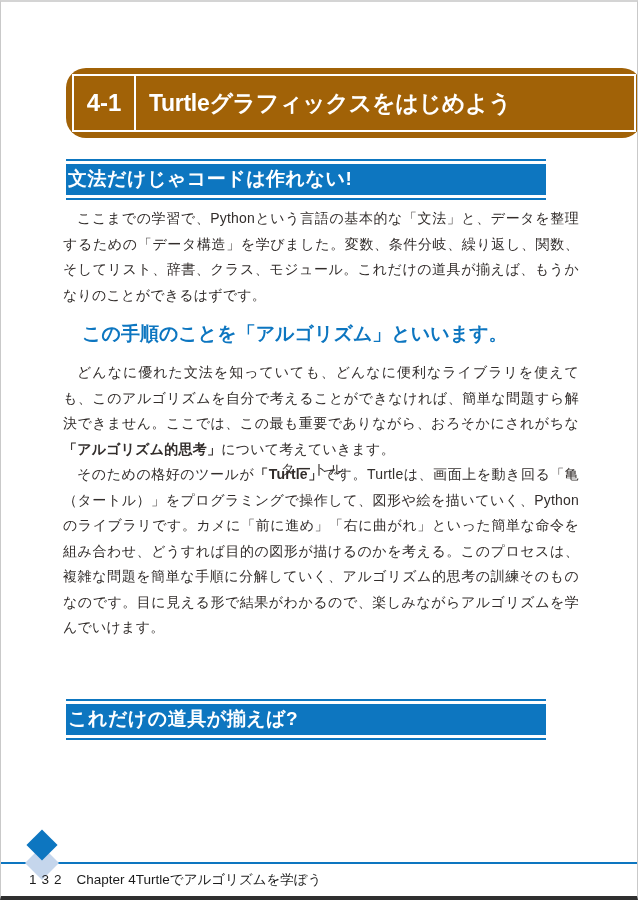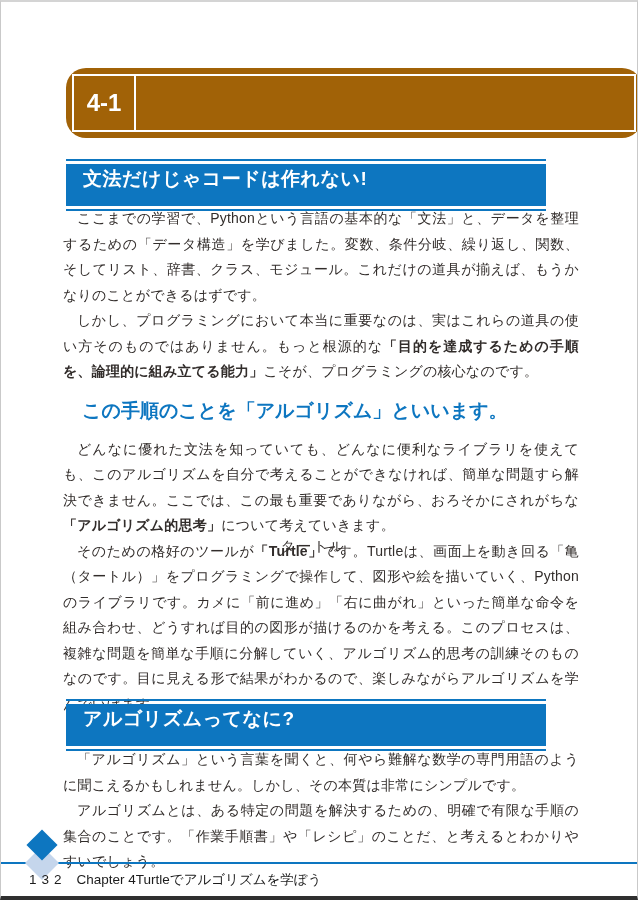--- a/index.html
+++ b/index.html
@@ -25,21 +25,21 @@
   }
 
   
   .sec-head {
     position:absolute; left:65px; width:480px;
     border-top:2px solid #0d76c0; border-bottom:2px solid #0d76c0;
     padding:3px 0;
   }
   .sec-head-bar {
     background:#0d76c0; color:#ffffff; font-weight:bold; font-size:19px;
-    height:42px; line-height:30px; padding-left:17px; letter-spacing:0.5px; white-space:nowrap;
+    height:31px; line-height:30px; padding-left:2px; letter-spacing:0.5px; white-space:nowrap;
   }
 
   
   .body-block { position:absolute; left:62px; width:516px; color:#322d2b; }
   .para {
     font-size:14px; line-height:25.5px; text-align:justify; text-indent:1em;
     letter-spacing:0.2px;
   }
   .para .b { font-weight:bold; }
   .callout {
@@ -67,43 +67,39 @@
   .footer-chapter { margin-right:0; }
 </style>
 </head>
 <body>
 
 <div class="page">
 
   <div class="banner">
     <div class="banner-inner">
       <div class="banner-num">4-1</div>
+      <div class="banner-title">Turtleグラフィックスをはじめよう</div>
     </div>
   </div>
 
   <div class="sec-head" style="top:157px">
     <div class="sec-head-bar">文法だけじゃコードは作れない!</div>
   </div>
 
   <div class="body-block" style="top:204px">
     <p class="para"><span>ここまでの学習で、Pythonという言語の基本的な「文法」と、データを整理するための「データ構造」を学びました。変数、条件分岐、繰り返し、関数、そしてリスト、辞書、クラス、モジュール。これだけの道具が揃えば、もうかなりのことができるはずです。</span></p>
-    <p class="para"><span>しかし、プログラミングにおいて本当に重要なのは、実はこれらの道具の使い方そのものではありません。もっと根源的な</span><span class="b">「目的を達成するための手順を、論理的に組み立てる能力」</span><span>こそが、プログラミングの核心なのです。</span></p>
     <p class="callout">この手順のことを「アルゴリズム」といいます。</p>
     <p class="para"><span>どんなに優れた文法を知っていても、どんなに便利なライブラリを使えても、このアルゴリズムを自分で考えることができなければ、簡単な問題すら解決できません。ここでは、この最も重要でありながら、おろそかにされがちな</span><span class="b">「アルゴリズム的思考」</span><span>について考えていきます。</span></p>
     <p class="para"><span>そのための格好のツールが</span><span class="b">「</span><span class="b rb"><span class="rt">タートル</span>Turtle</span><span class="b">」</span><span>です。Turtleは、画面上を動き回る「亀（タートル）」をプログラミングで操作して、図形や絵を描いていく、Pythonのライブラリです。カメに「前に進め」「右に曲がれ」といった簡単な命令を組み合わせ、どうすれば目的の図形が描けるのかを考える。このプロセスは、複雑な問題を簡単な手順に分解していく、アルゴリズム的思考の訓練そのものなのです。目に見える形で結果がわかるので、楽しみながらアルゴリズムを学んでいけます。</span></p>
   </div>
 
   <div class="sec-head" style="top:697px">
-    <div class="sec-head-bar">アルゴリズムってなに?</div>
+    <div class="sec-head-bar">これだけの道具が揃えば?</div>
   </div>
 
-  <div class="body-block" style="top:745px">
-    <p class="para"><span>「アルゴリズム」という言葉を聞くと、何やら難解な数学の専門用語のように聞こえるかもしれません。しかし、その本質は非常にシンプルです。</span></p>
-    <p class="para"><span>アルゴリズムとは、ある特定の問題を解決するための、明確で有限な手順の集合のことです。「作業手順書」や「レシピ」のことだ、と考えるとわかりやすいでしょう。</span></p>
-  </div>
 
   <div class="footer-rule"></div>
   <div class="diamond pale"></div>
   <div class="diamond solid"></div>
 
   <div class="footer-row">
     <span class="footer-page-number">132</span>
     <span class="footer-chapter">Chapter 4</span>
     <span class="footer-chapter-title">Turtleでアルゴリズムを学ぼう</span>
   </div>

